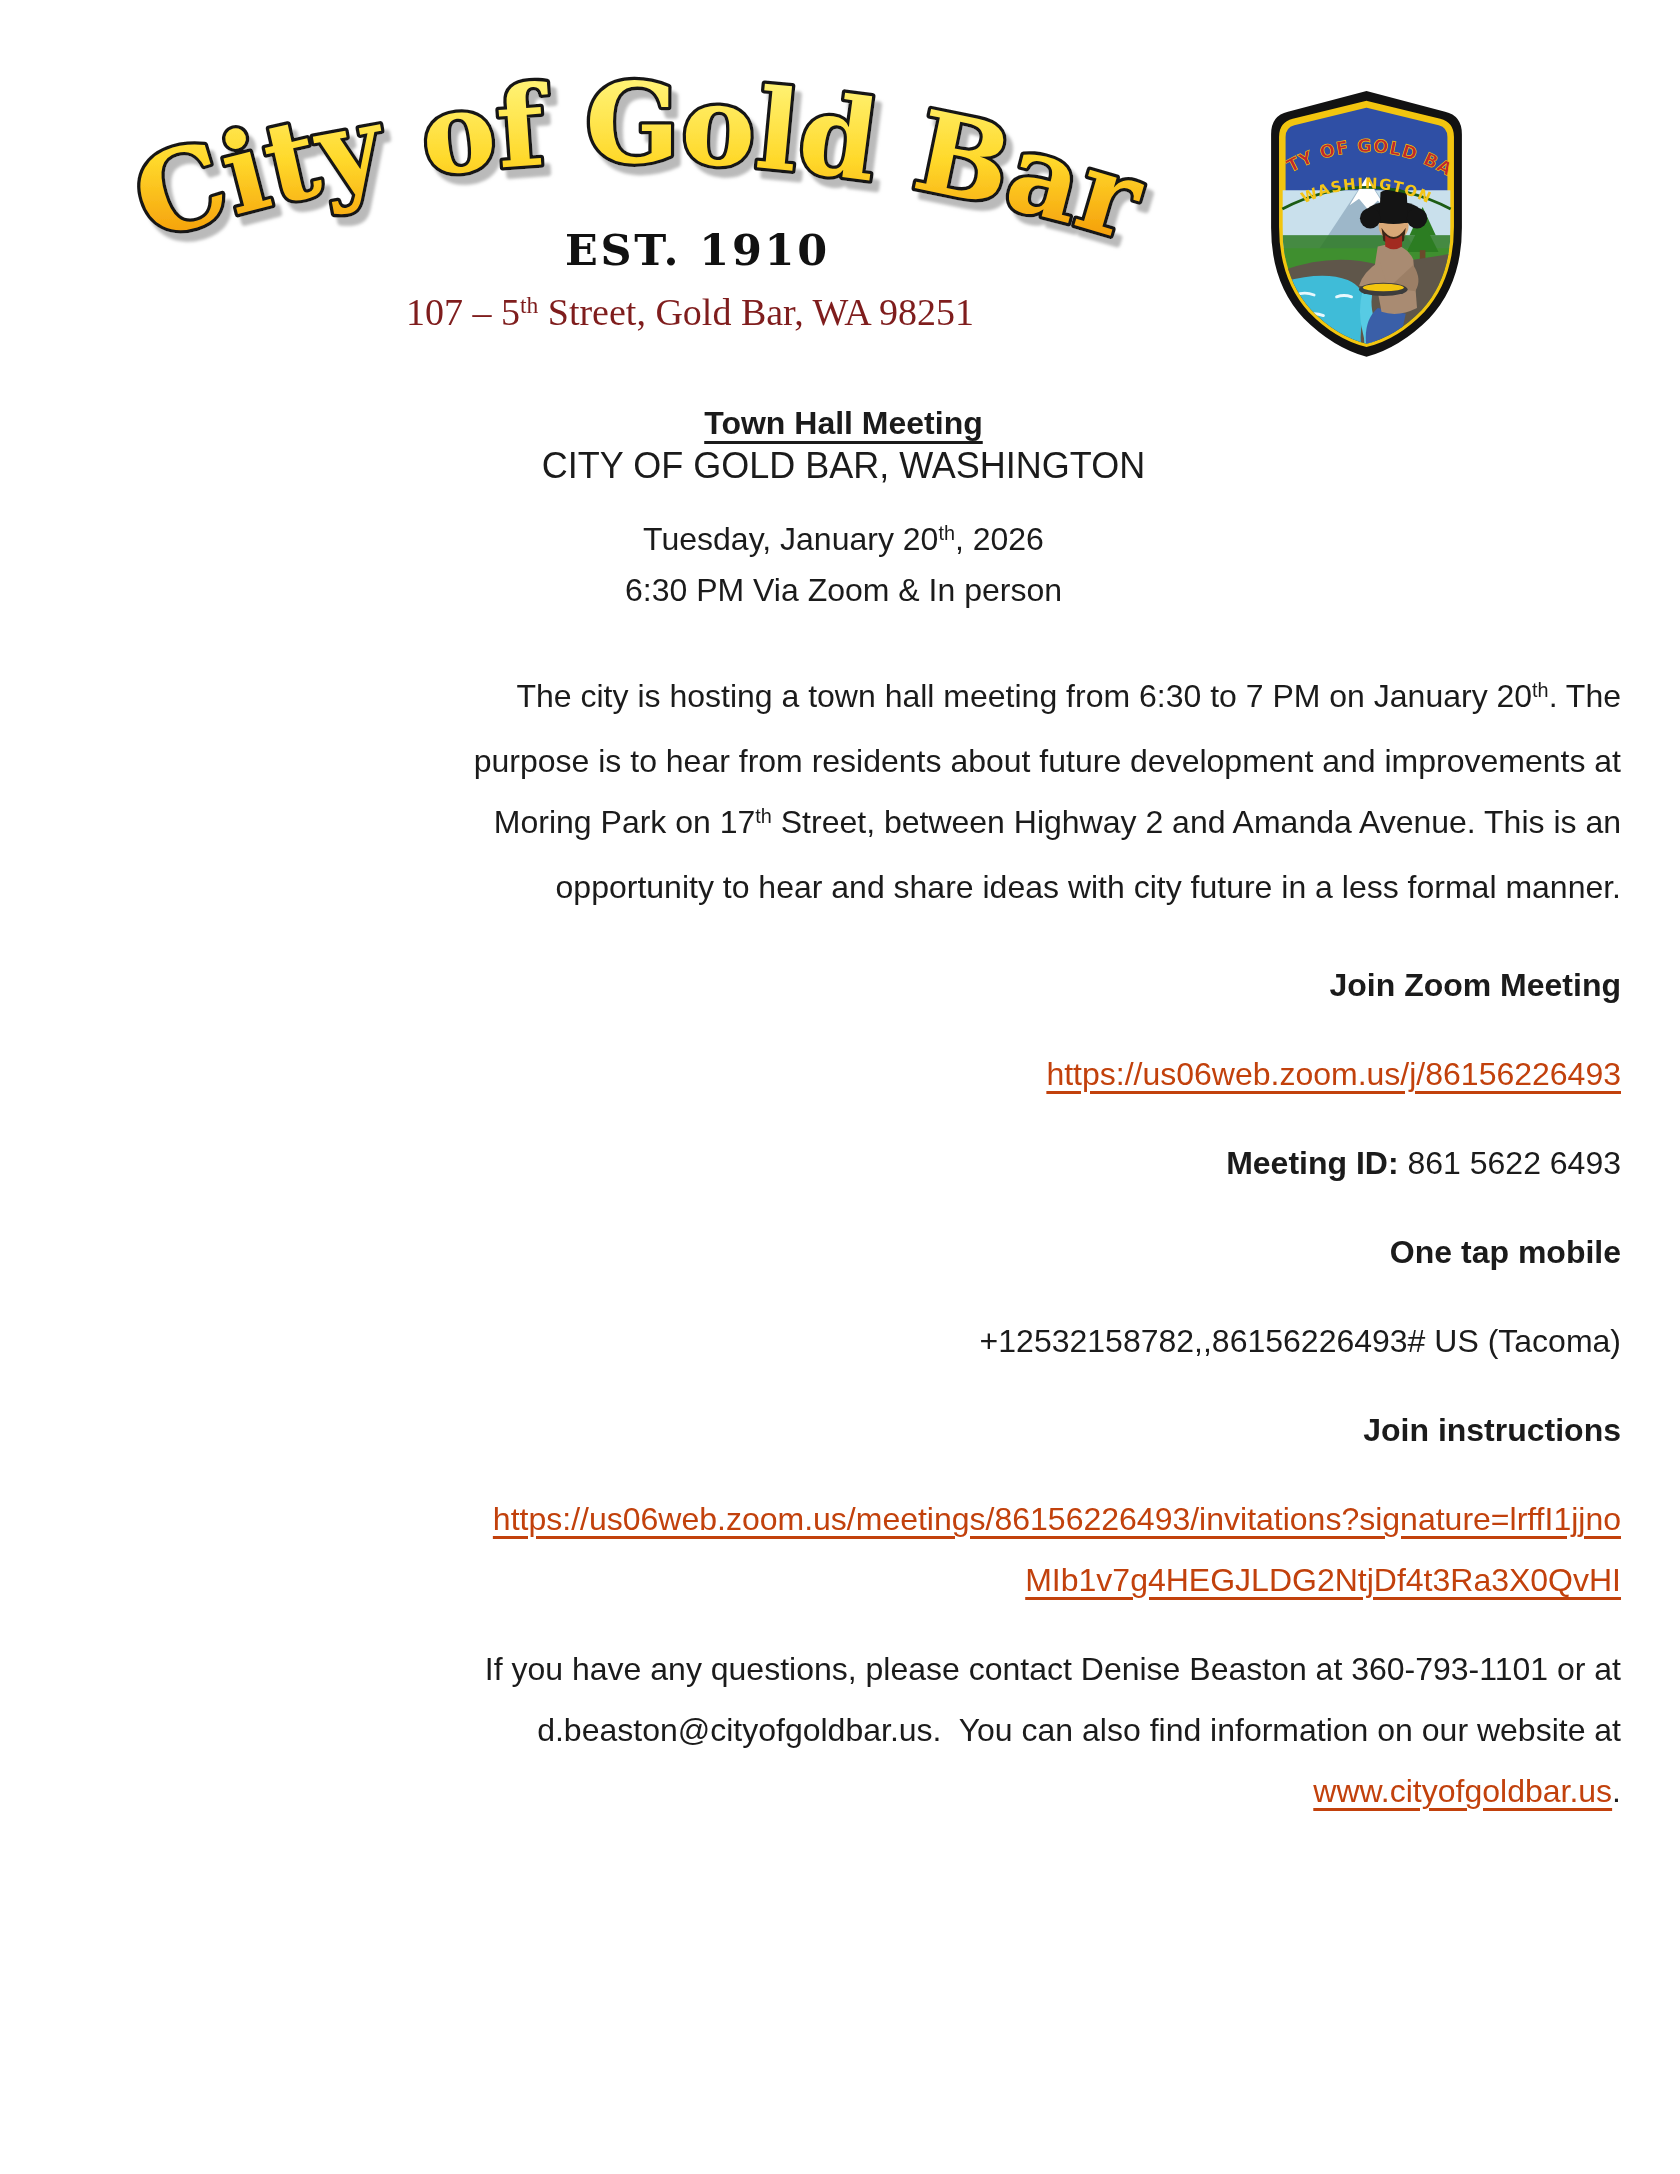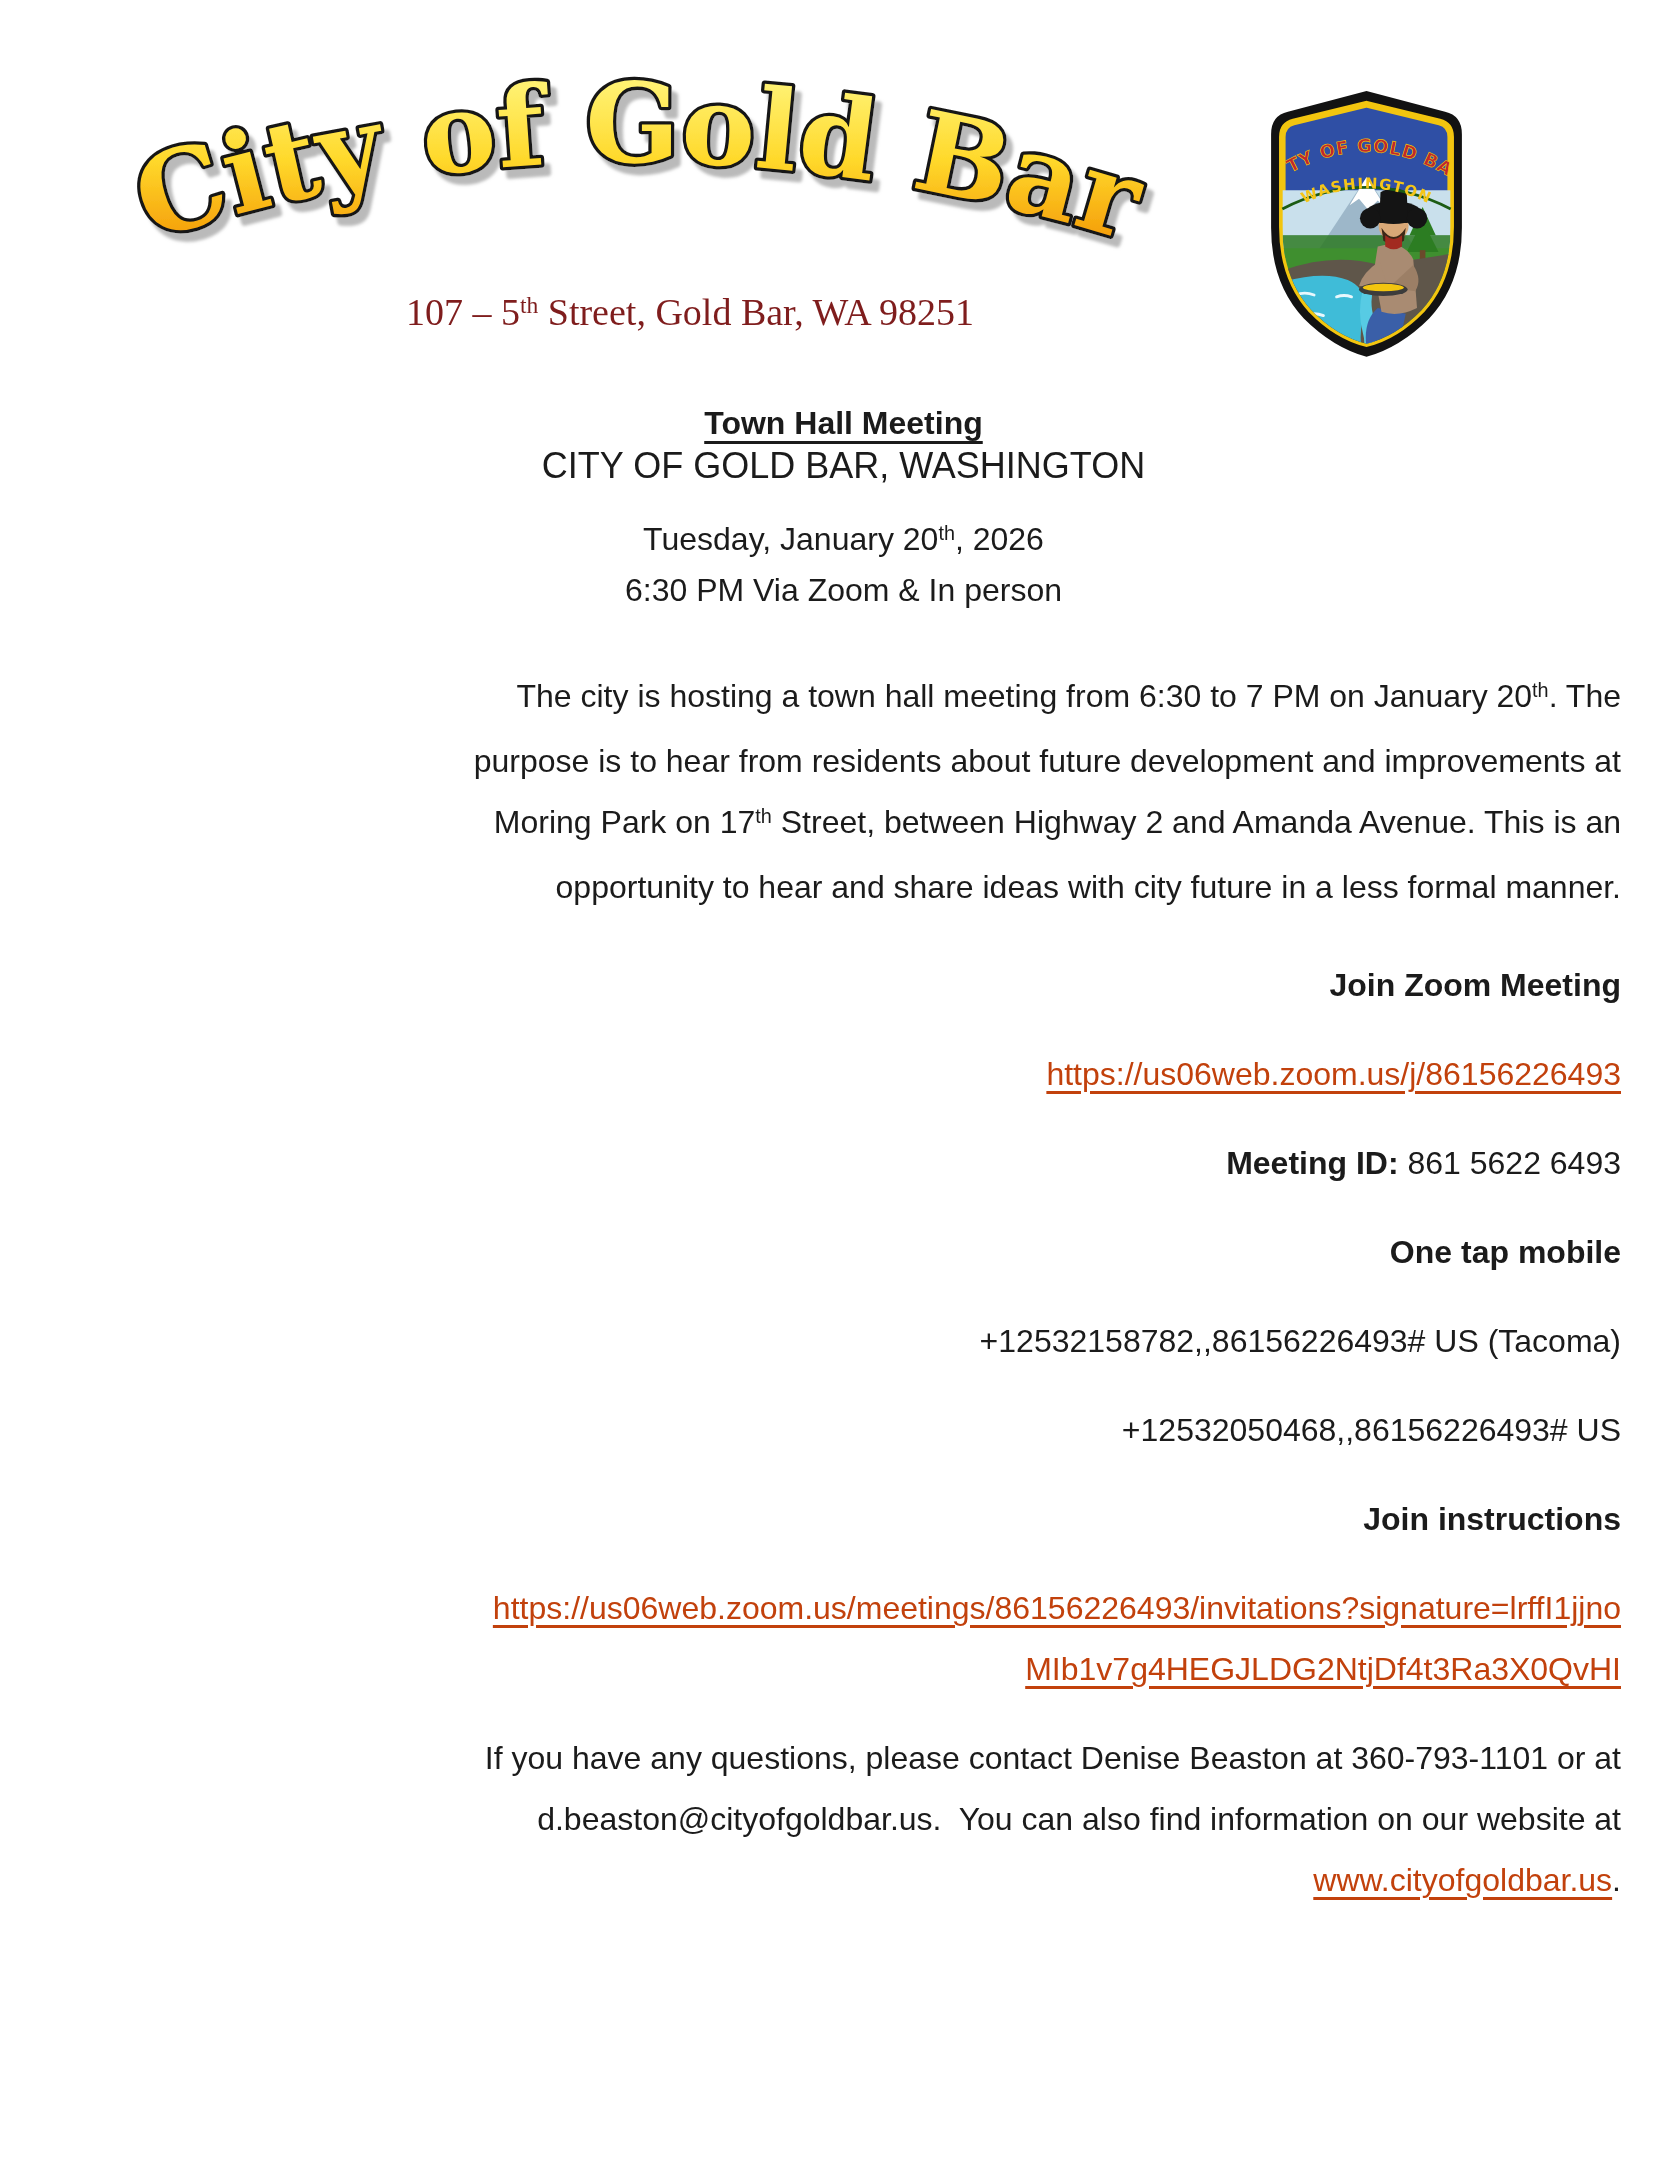--- a/index.html
+++ b/index.html
@@ -67,20 +67,21 @@
       <filter id="logoShadow" x="-10%" y="-10%" width="130%" height="140%">
         <feDropShadow dx="7" dy="9" stdDeviation="1.5" flood-color="#a9a9a9" flood-opacity="0.8"></feDropShadow>
       </filter>
       <path id="logoArc" d="M 30 195 Q 545 22 1105 205" fill="none"></path>
     </defs>
     <text font-family="DejaVu Serif, serif" font-weight="bold" font-size="118" fill="url(#goldgrad)" stroke="#161616" stroke-width="7" stroke-linejoin="round" style="paint-order: stroke;" filter="url(#logoShadow)">
       <textPath href="#logoArc" startOffset="0" textLength="1060" lengthAdjust="spacingAndGlyphs">City of Gold Bar</textPath>
     </text>
   </svg>
 
+  <div class="est-line">EST. 1910</div>
 
   <div class="address-line"><span>107 – 5</span><sup class="sup">th</sup><span> Street, Gold Bar, WA 98251</span></div>
 
   <svg class="badge-svg" viewBox="0 0 232 290">
     <defs>
       <path id="badgeInner" d="M116 18 L194 37 Q206 40 206 53 L206 149 Q206 204 175 238 Q148 266 116 274 Q84 266 57 238 Q26 204 26 149 L26 53 Q26 40 38 37 Z"></path>
       <clipPath id="badgeClip">
           <use href="#badgeInner"></use>
         </clipPath>
       <path id="badgeTitleArc" d="M34 92 Q116 46 198 92" fill="none"></path>
@@ -171,23 +172,20 @@
     </div>
 
     <div class="para">
       <div class="line bold">One tap mobile</div>
     </div>
 
     <div class="para">
       <div class="line">+12532158782,,86156226493# US (Tacoma)</div>
     </div>
 
-    <div class="para">
-      <div class="line">+12532050468,,86156226493# US</div>
-    </div>
 
     <div class="para">
       <div class="line bold">Join instructions</div>
     </div>
 
     <div class="para">
       <a class="doc-link block-link" href="#">
         <span class="line" style="display:block">https://us06web.zoom.us/meetings/86156226493/invitations?signature=lrffI1jjno</span>
         <span class="line" style="display:block">MIb1v7g4HEGJLDG2NtjDf4t3Ra3X0QvHI</span>
       </a>

